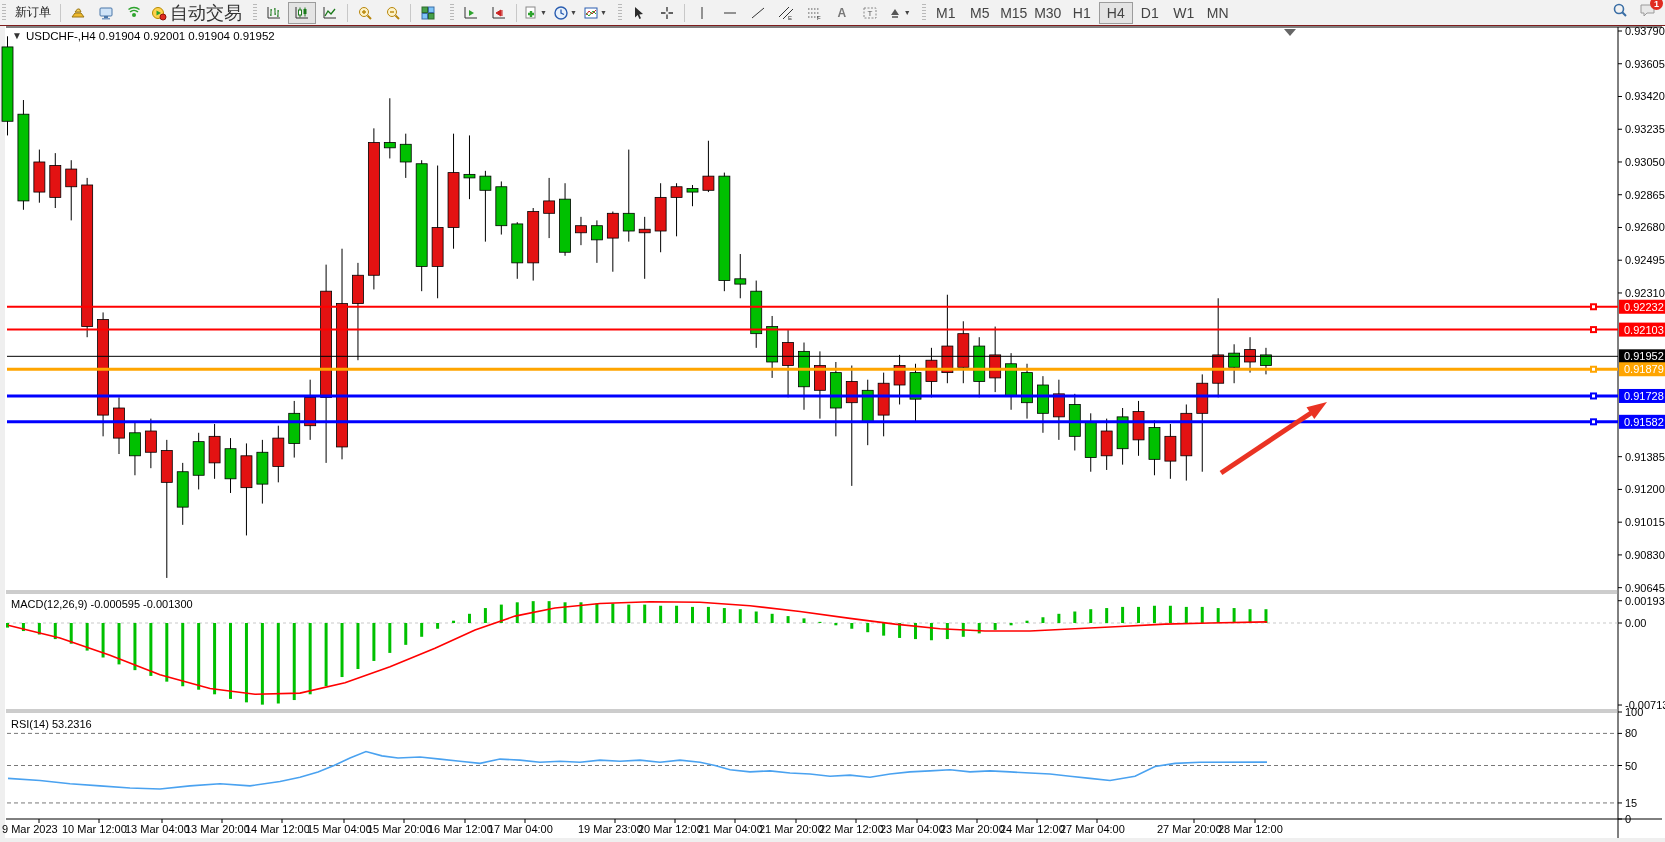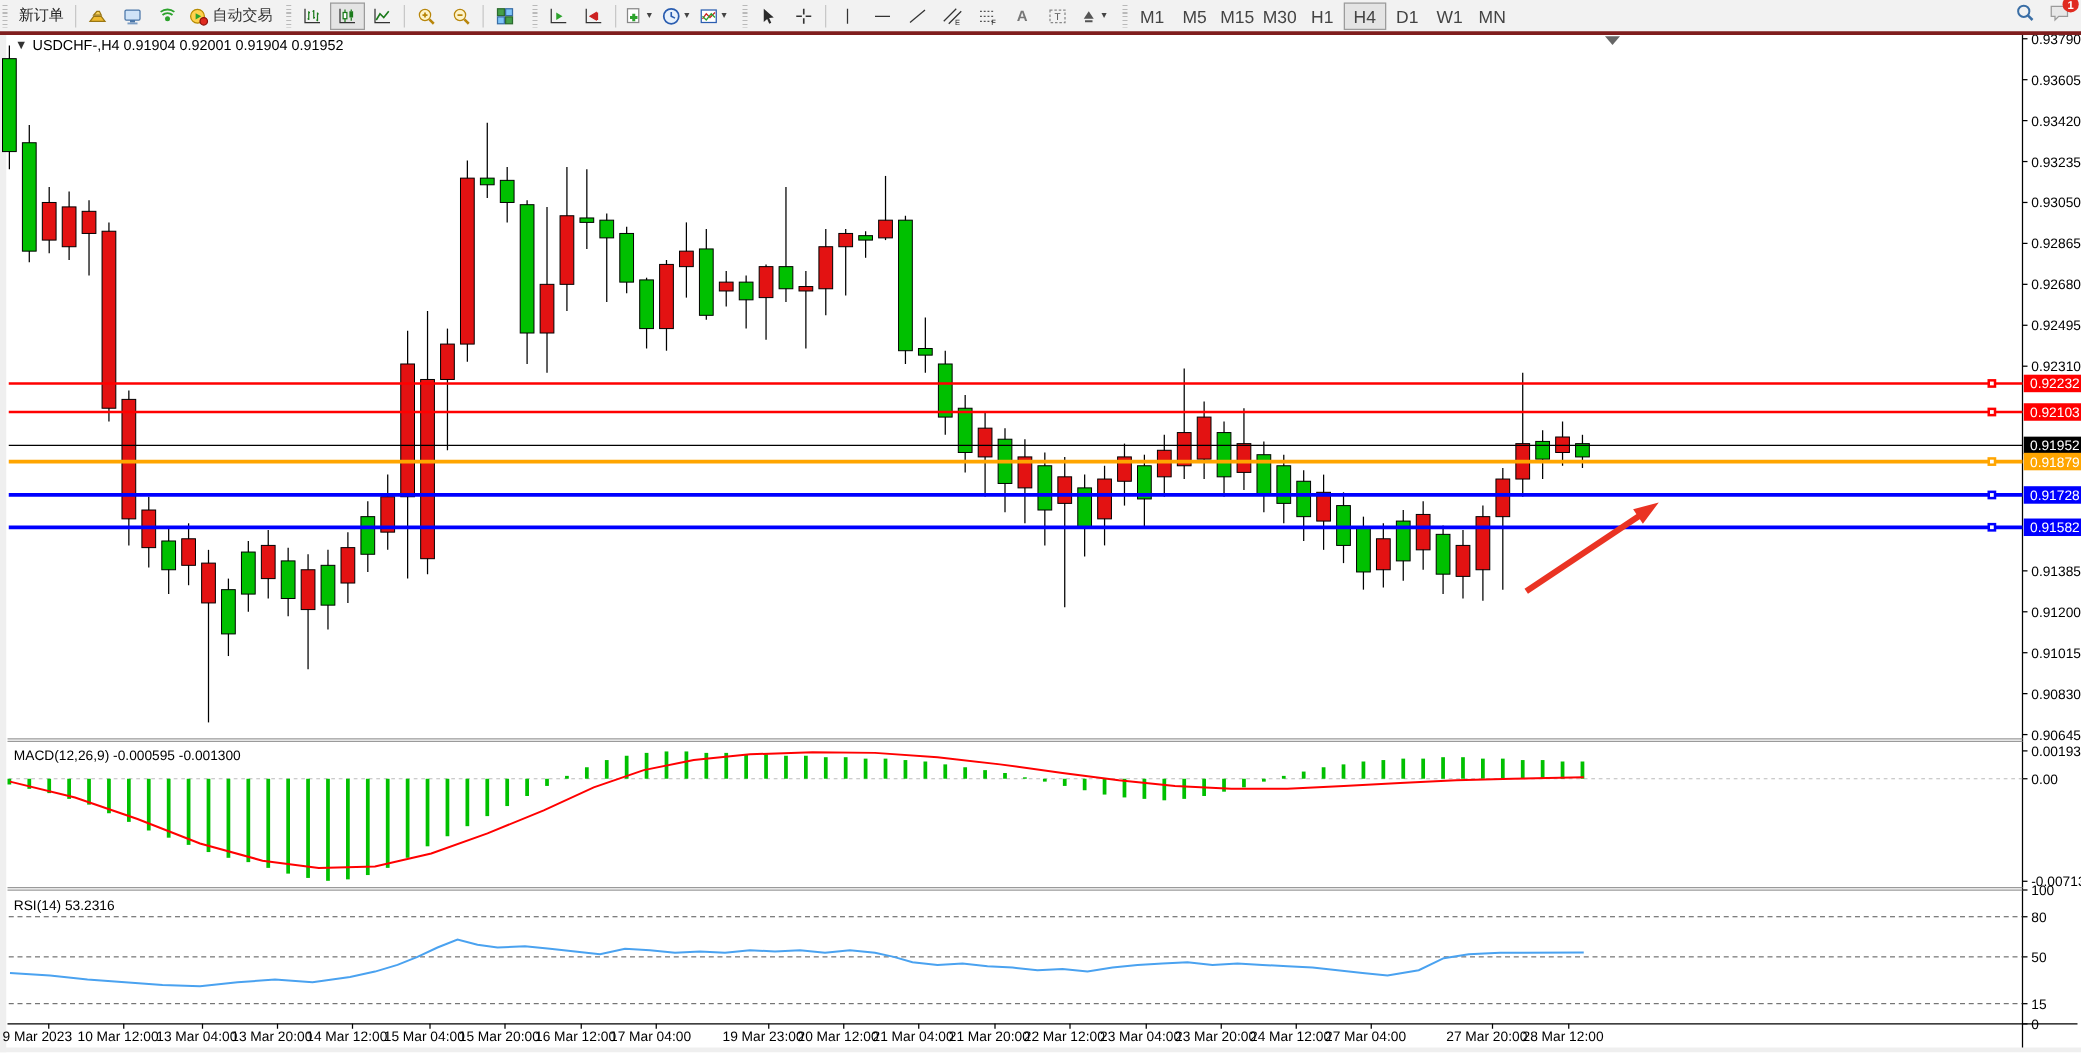--- a/index.html
+++ b/index.html
@@ -1,18 +1,18 @@
 <!DOCTYPE html>
 <html><head>
 <meta charset="utf-8">
 <style>
   html,body{margin:0;padding:0;width:1665px;height:842px;overflow:hidden;
     font-family:"Liberation Sans",sans-serif;background:#ffffff;}
   #toolbar{position:absolute;left:0;top:0;width:1665px;height:25px;background:#f2f2f2;
-    border-bottom:3px solid #7f1d1d;display:flex;align-items:center;z-index:5;}
+    border-bottom:1px solid #7f1d1d;display:flex;align-items:center;z-index:5;}
   .grip{width:4px;height:18px;margin:0 3px 0 2px;
     background-image:repeating-linear-gradient(to bottom,#b9b9b9 0 1px,transparent 1px 3px);}
   .sep{width:1px;height:18px;background:#c8c8c8;margin:0 3px;}
   .tbtn{height:20px;min-width:22px;padding:0 2px;display:inline-flex;align-items:center;
     justify-content:center;border:1px solid transparent;color:#333;font-size:11px;cursor:default;}
   .tbtn.txt{padding:0 5px;font-size:12px;color:#222;}
   .tbtn.active{background:#e4e4e4;border:1px solid #9c9c9c;}
   .tf{min-width:28px;font-size:14px;color:#444;}
   .caret{font-size:7px;color:#444;margin-left:1px;}
   .right-tools{position:absolute;right:8px;top:2px;display:flex;align-items:center;gap:10px;}
@@ -48,21 +48,21 @@
         <circle cx="8" cy="10" r="2" fill="#2da32d"></circle>
         <path d="M4 7 a6 6 0 0 1 8 0 M2.5 4.5 a9 9 0 0 1 11 0" fill="none" stroke="#2da32d" stroke-width="1.5"></path>
       </svg>
   </span>
   <span class="tbtn" style="gap:3px">
     <svg width="16" height="16">
         <circle cx="7" cy="8" r="5.5" fill="#ffd24d" stroke="#b58a00"></circle>
         <path d="M5.5 5.5 L10 8 L5.5 10.5 Z" fill="#2da32d"></path>
         <circle cx="12" cy="12" r="3" fill="#e02b20" stroke="#8d120c"></circle>
       </svg>
-    <span style="font-size:12px">自动交易</span>
+    <span style="font-size:18px">自动交易</span>
   </span>
 
   <span class="grip" style="margin-left:8px"></span>
   <span class="tbtn">
     <svg width="16" height="16">
         <path d="M2 2 V13 H14" stroke="#333" fill="none"></path>
         <path d="M5 4 V11 M4 10 h1 M5 5 h1 M9 3 V10 M8 4 h1 M9 9 h1 M12 5 V12 M11 11 h1 M12 6 h1" stroke="#1a7a1a" fill="none"></path>
       </svg>
   </span>
   <span class="tbtn active">

